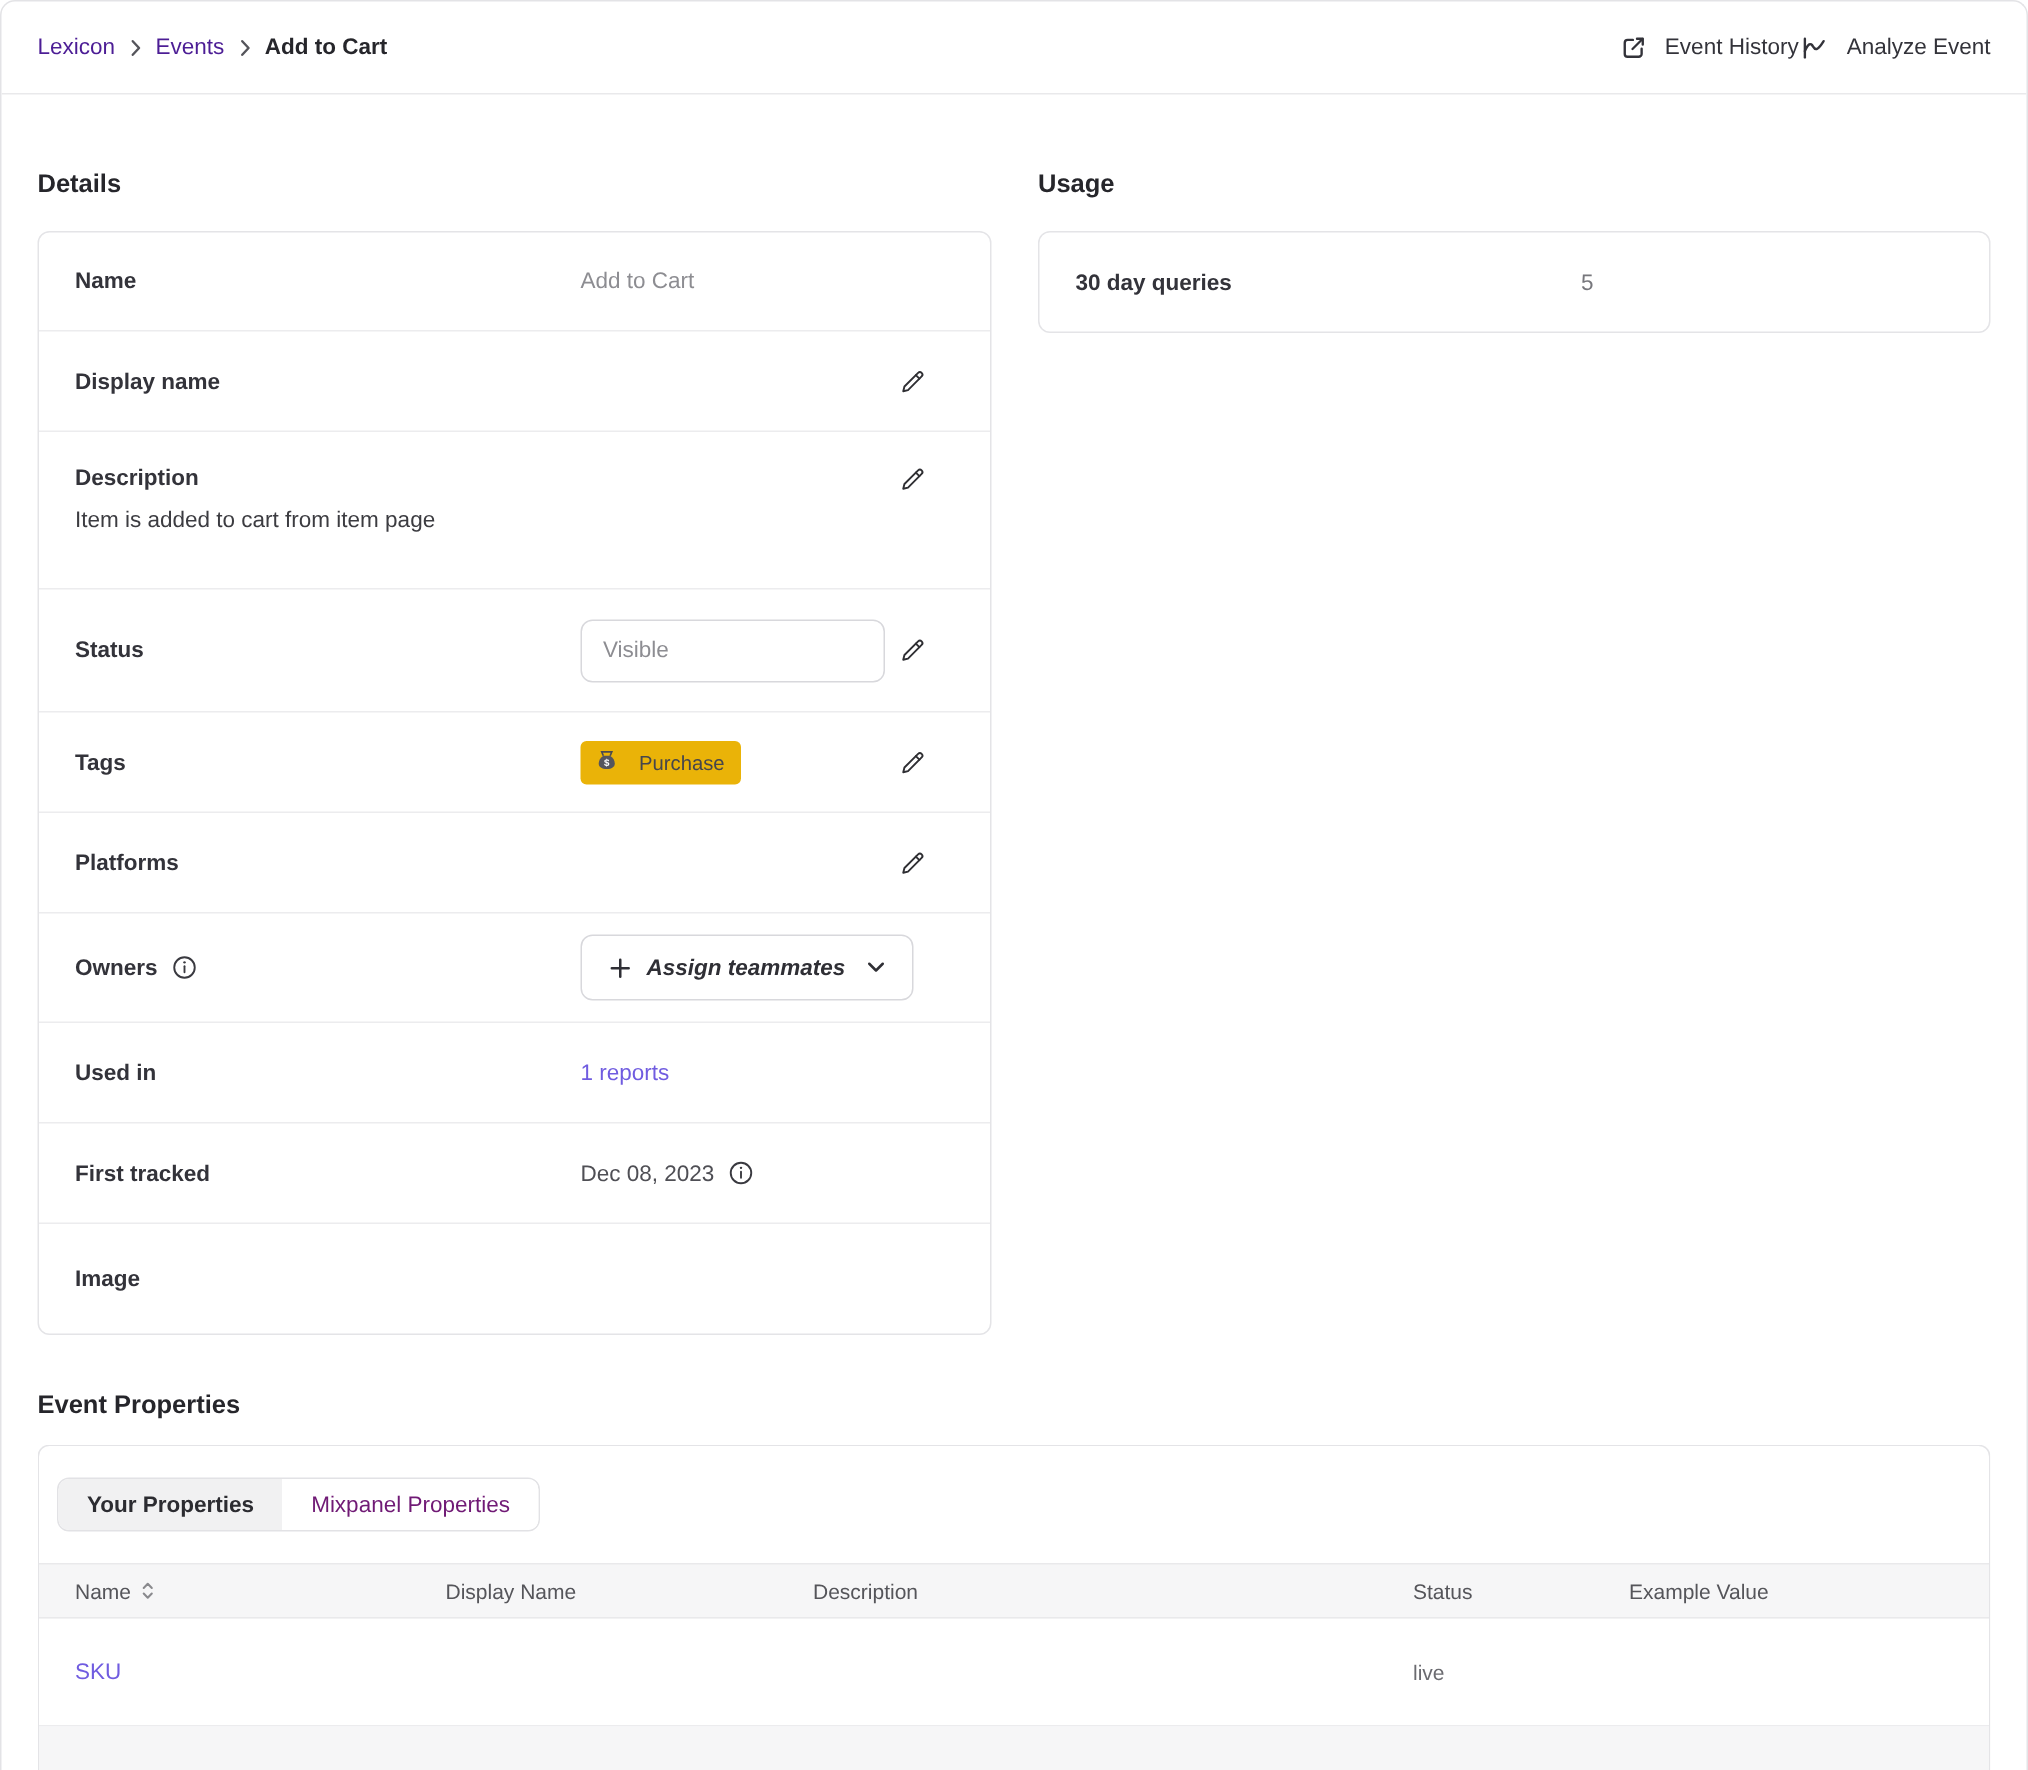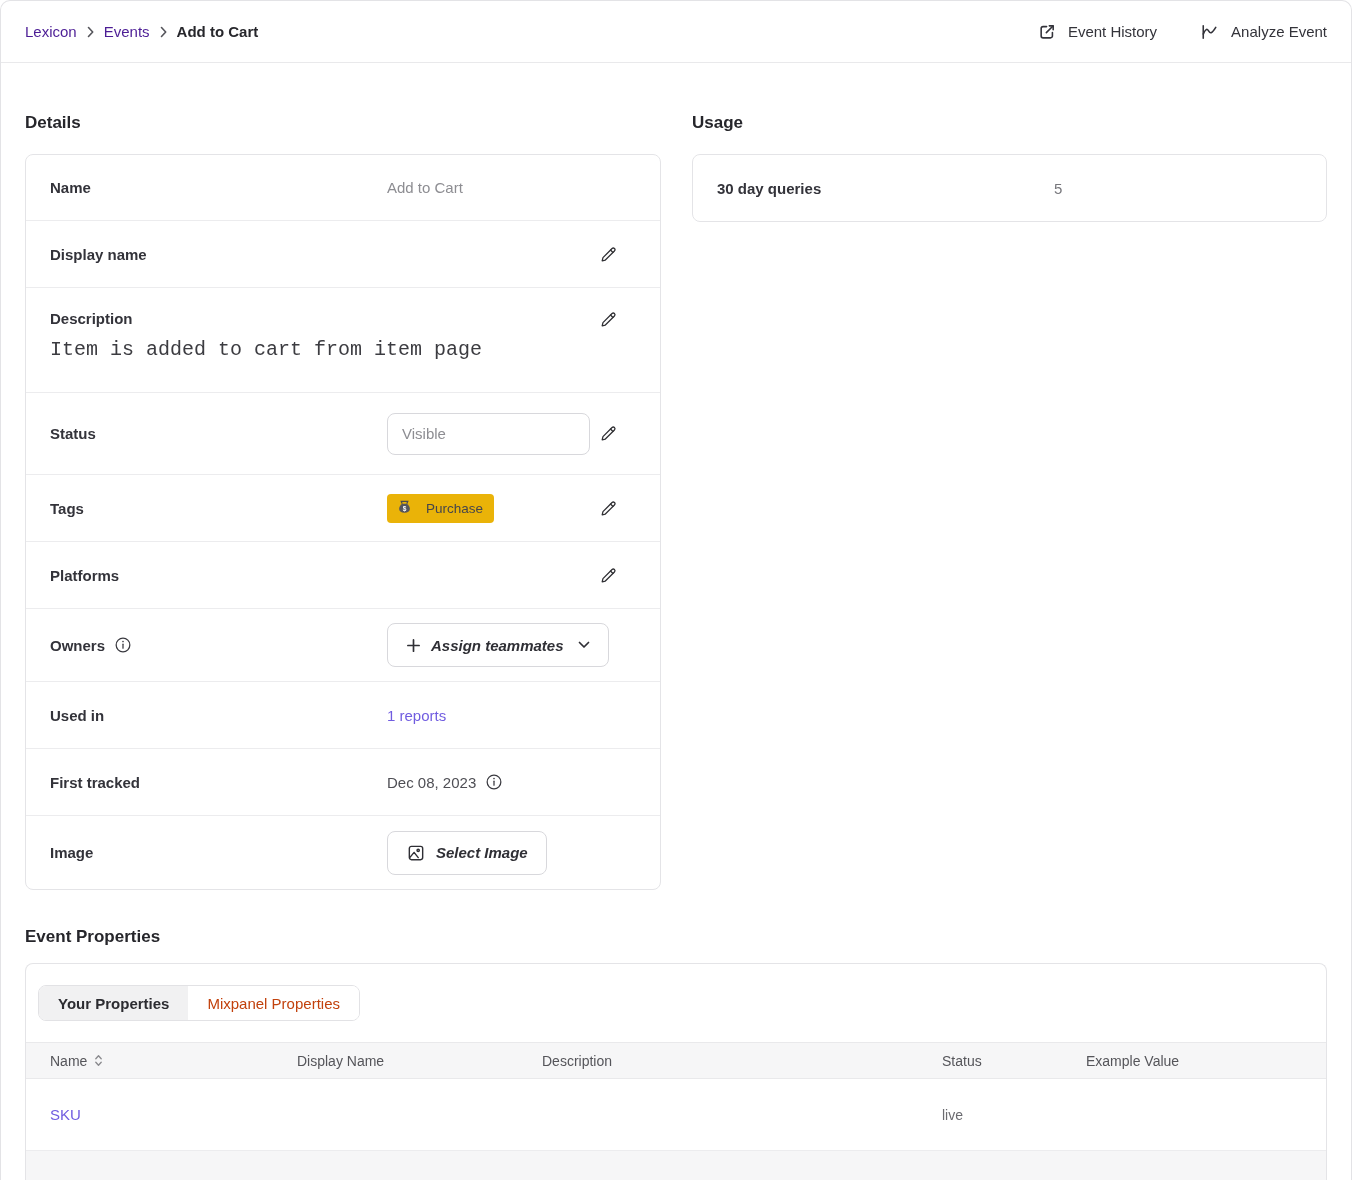--- a/index.html
+++ b/index.html
@@ -8,21 +8,21 @@
   .page { position:absolute; inset:0; background:#fff; border:1px solid #e3e3e6;
           border-bottom:none; border-radius:10px 10px 0 0; overflow:hidden; }
 
   
   .topbar { height:62px; display:flex; align-items:center; justify-content:space-between;
             padding:0 24px; border-bottom:1px solid #e9e9eb; }
   .crumbs { display:flex; align-items:center; gap:9px; font-size:15px; }
   .crumb-link { color:#4c1d95; cursor:pointer; text-decoration:none; }
   .crumb-sep { display:flex; align-items:center; }
   .crumb-current { color:#26262b; font-weight:700; }
-  .top-actions { display:flex; align-items:center; gap:42px; }
+  .top-actions { display:flex; align-items:center; }
   .action-btn { display:flex; align-items:center; gap:11px; cursor:pointer;
                 font-size:15px; font-weight:500; color:#33333a; }
   .action-btn svg { display:block; }
 
   
   .main { padding:36px 24px 0; }
   .top-grid { display:grid; grid-template-columns:636px 1fr; column-gap:31px; }
   h2.sec { font-size:17px; font-weight:700; color:#26262b; line-height:24px; margin:12px 0 19px; }
   .card { background:#fff; border:1px solid #e4e4e7; border-radius:8px; overflow:hidden; }
 
@@ -32,21 +32,21 @@
   .row:last-child { border-bottom:none; }
   .row-label { width:337px; flex:none; font-size:15px; font-weight:600; color:#33333a;
                display:flex; align-items:center; gap:9px; }
   .row-value { flex:1; display:flex; align-items:center; }
   .muted { color:#8d8d92; font-size:15px; }
   .val-dark { color:#4f4f55; font-size:15px; display:flex; align-items:center; gap:9px; }
   .pencil { flex:none; margin-left:auto; cursor:pointer; display:flex; align-items:center; }
 
   .desc-row { display:block; padding:22px 42px 0 24px; border-bottom:1px solid #ececee; }
   .desc-top { display:flex; align-items:flex-start; }
-  .desc-text { font-size:20px; color:#3c3c41; margin-top:9px;font-family:Liberation Mono, monospace; }
+  .desc-text { font-size:15px; color:#3c3c41; margin-top:9px; }
 
   .status-input { width:203px; height:42px; border:1px solid #d8d8dc; border-radius:8px;
                   padding:0 14px; font-size:15px; font-family:inherit; color:#15803d;
                   background:#fff; outline:none; }
   .status-input::placeholder { color:#8d8d92; }
 
   .tag-chip { display:inline-flex; align-items:center; gap:15px; background:#eab308;
               border-radius:4px; padding:6px 11px; font-size:13.5px; color:#46464c; }
 
   .btn { display:inline-flex; align-items:center; gap:10px; height:44px; padding:0 18px;
@@ -54,21 +54,21 @@
          font-size:15px; font-weight:600; color:#2f2f35; font-family:inherit;font-style:italic; }
   .link { color:#705ce0; font-size:15px; cursor:pointer; text-decoration:none; }
 
   
   .props-section { margin-top:35px; }
   .props-card { border:1px solid #e4e4e7; border-radius:8px 8px 0 0; border-bottom:none;
                 overflow:hidden; padding-top:21px; height:260px; }
   .tabs { display:inline-flex; margin-left:12px; border:1px solid #e2e2e5; border-radius:8px;
           overflow:hidden; height:36px; }
   .tab { display:flex; align-items:center; padding:0 19px; font-size:15px; cursor:pointer;
-         color:#c2410c; font-weight:500; background:#fff; }
+         color:#701a75; font-weight:500; background:#fff; }
   .tab.active { background:#f1f1f2; color:#2c2c31; font-weight:600; }
 
   .tbl-head { margin-top:21px; height:37px; background:#f6f6f7; border-top:1px solid #e9e9eb;
               border-bottom:1px solid #e9e9eb; display:grid;
               grid-template-columns:271px 245px 400px 144px 1fr; align-items:center;
               font-size:14px; font-weight:500; color:#55555a; }
   .tbl-row { height:72px; display:grid; grid-template-columns:271px 245px 400px 144px 1fr;
              align-items:center; border-bottom:1px solid #ececee; font-size:14px;
              color:#6b6b70; cursor:pointer; }
   .tbl-row.hovered { background:#f6f6f7; }
@@ -249,32 +249,20 @@
                       <path d="M10 9.1v4.5" stroke-linecap="round"></path>
                       <circle cx="10" cy="6.2" r="0.9" fill="#3a3a40" stroke="none"></circle>
                     </svg>
                 </span>
               </span>
             </div>
           </div>
 
           <div class="row" style="height:73px">
             <div class="row-label">Image</div>
-            <div class="row-value">
-              <button class="btn">
-                <span style="display:flex">
-                  <svg width="20" height="20" viewBox="0 0 24 24" fill="none" stroke="#2f2f35" stroke-width="1.7" stroke-linejoin="round">
-                    <rect x="4" y="4" width="16" height="16" rx="2.5"></rect>
-                    <circle cx="14.6" cy="8.8" r="1.4"></circle>
-                    <path d="M4.5 17.5l5.2-6.2 5 6.2" stroke-linecap="round"></path>
-                  </svg>
-                </span>
-                <span>Select Image</span>
-              </button>
-            </div>
           </div>
 
         </div>
       </div>
 
       <div>
         <h2 class="sec">Usage</h2>
         <div class="card">
           <div class="row" style="height:66px">
             <div class="row-label">30 day queries</div>

